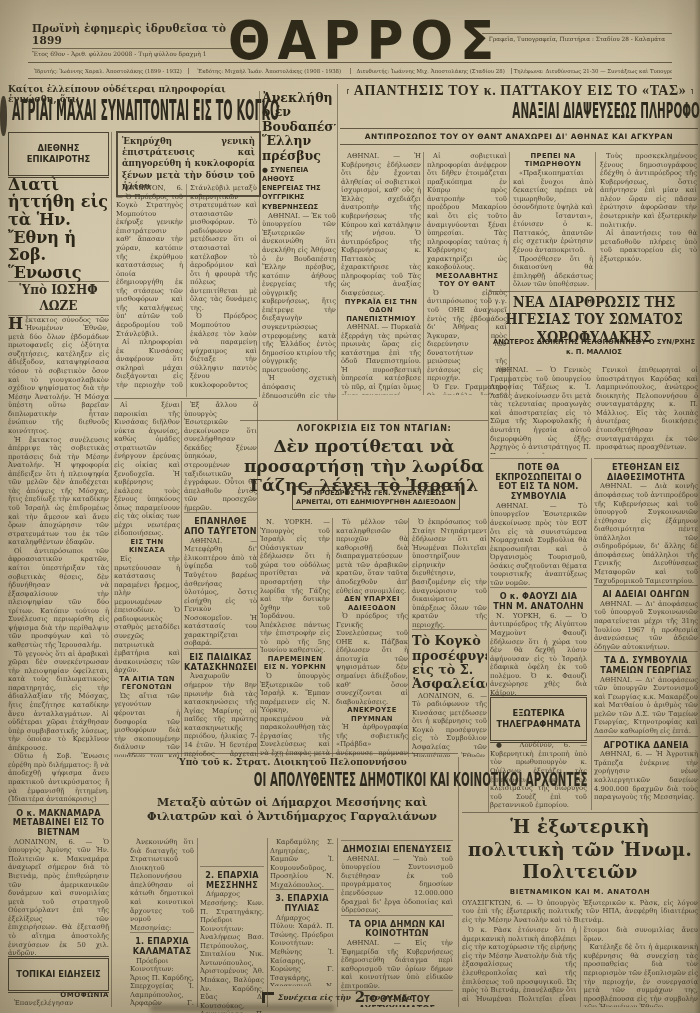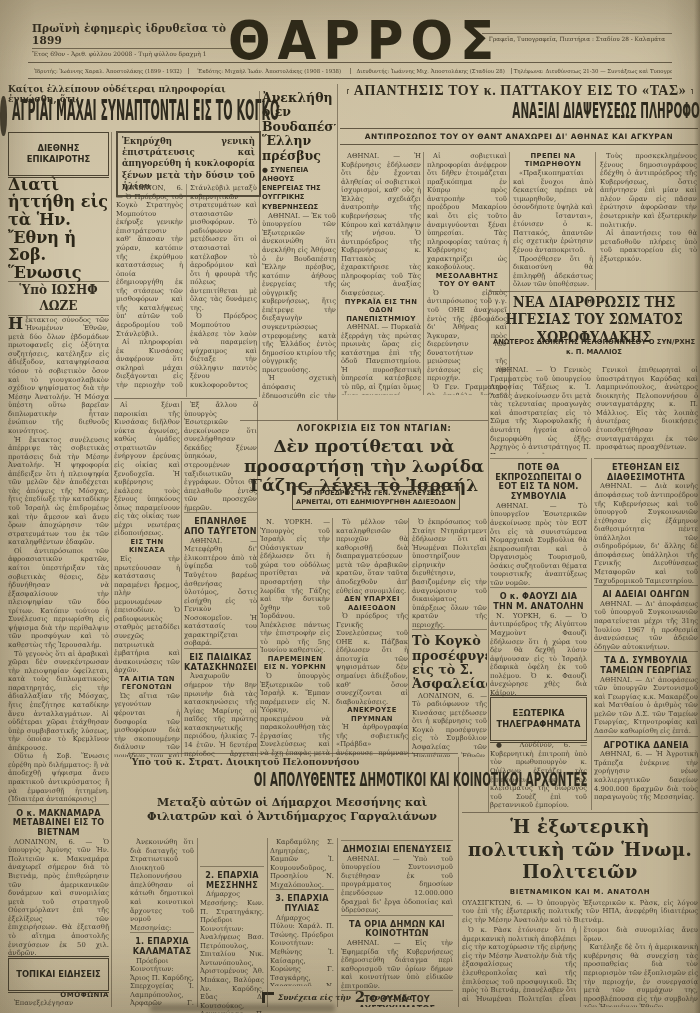--- a/index.html
+++ b/index.html
@@ -226,21 +226,21 @@
       <p class="f-p">Ὁ πρόεδρος τῆς Γενικῆς Συνελεύσεως τοῦ ΟΗΕ κ. Πάζβακ ἐδήλωσεν ὅτι ἡ ἀποτυχία τῶν ψηφισμάτων δὲν σημαίνει ἀδιέξοδον, καθ' ὅσον συνεχίζονται αἱ διαβουλεύσεις.</p>
       <h4 class="f-h">ΑΝΕΚΡΟΥΣΕ ΠΡΥΜΝΑΝ</h4>
       <p class="f-p">Ἡ ἀρθρογραφία τῆς σοβιετικῆς «Πράβδα» ἀνέκρουσε πρύμναν ὡς πρὸς τὸ θέμα τῶν κυρώσεων, περιορισθεῖσα εἰς γενικότητας.</p>
     </div>
   <div class="col" style="left:412px;top:518px;width:75px;height:239px;">
       <p class="f-p">Ὁ ἐκπρόσωπος τοῦ Σταίητ Ντηπάρτμεντ ἐδήλωσεν ὅτι αἱ Ἡνωμέναι Πολιτεῖαι ὑποστηρίζουν εἰρηνικὴν διευθέτησιν, βασιζομένην εἰς τὴν ἀναγνώρισιν τοῦ δικαιώματος ὑπάρξεως ὅλων τῶν κρατῶν τῆς περιοχῆς.</p>
       <h3 class="f-sh">Τὸ Κογκὸ προσέφυγεν εἰς τὸ Σ. Ἀσφαλείας</h3>
       <p class="f-p">ΛΟΝΔΙΝΟΝ, 6. — Τὸ ραδιόφωνον τῆς Κινσάσας μετέδωσεν ὅτι ἡ κυβέρνησις τοῦ Κογκὸ προσέφυγεν εἰς τὸ Συμβούλιον Ἀσφαλείας τῶν Ἡνωμένων Ἐθνῶν, καταγγέλλουσα ἐπέμβασιν ξένων δυνάμεων εἰς τὰ ἐσωτερικά της.</p>
     </div>
 
-  <div class="abs kick" style="left:130px;top:757px;width:324px;">Ὑπὸ τοῦ κ. Στρατ. Διοικητοῦ Πελοποννήσου</div>
+  <div class="abs kick" style="left:130px;top:757px;width:324px;text-align:center;">Ὑπὸ τοῦ κ. Στρατ. Διοικητοῦ Πελοποννήσου</div>
   <div class="abs" style="left:128px;top:769px;width:328px;height:22px;text-align:center;">
     <span class="cond" style="font-size:18px;transform:scale(.57,1.05);transform-origin:50% 50%;">ΟΙ ΑΠΟΛΥΘΕΝΤΕΣ ΔΗΜΟΤΙΚΟΙ ΚΑΙ ΚΟΙΝΟΤΙΚΟΙ ΑΡΧΟΝΤΕΣ</span>
   </div>
   <div class="abs serifH" style="left:138px;top:796px;width:308px;font-size:11px;line-height:1.3;">Μεταξὺ αὐτῶν οἱ Δήμαρχοι Μεσσήνης καὶ Φιλιατρῶν καὶ ὁ Ἀντιδήμαρχος Γαργαλιάνων</div>
   <div class="col" style="left:130px;top:838px;width:64px;height:169px;">
       <p class="f-p">Ἀνεκοινώθη ὅτι διὰ διαταγῆς τοῦ Στρατιωτικοῦ Διοικητοῦ Πελοποννήσου ἀπελύθησαν οἱ κάτωθι δημοτικοὶ καὶ κοινοτικοὶ ἄρχοντες τοῦ νομοῦ Μεσσηνίας:</p>
       <h3 class="f-H">1. ΕΠΑΡΧΙΑ ΚΑΛΑΜΑΤΑΣ</h3>
       <p class="f-p">Πρόεδροι Κοινοτήτων: Ἄριος Π. Καρύδης, Σπερχογείας Ἰ. Λαμπρόπουλος, Ἀρφαρῶν Γ. Κουτουμᾶνος, Πλατέος Ν. Σταθόπουλος, Θουρίας Δ. Μπουρίκας, Μικρομάνης Α. Τσώνης, Βέργας Σ. Πουλόπουλος.</p>
     </div>
   <div class="col" style="left:200px;top:866px;width:64px;height:169px;">

